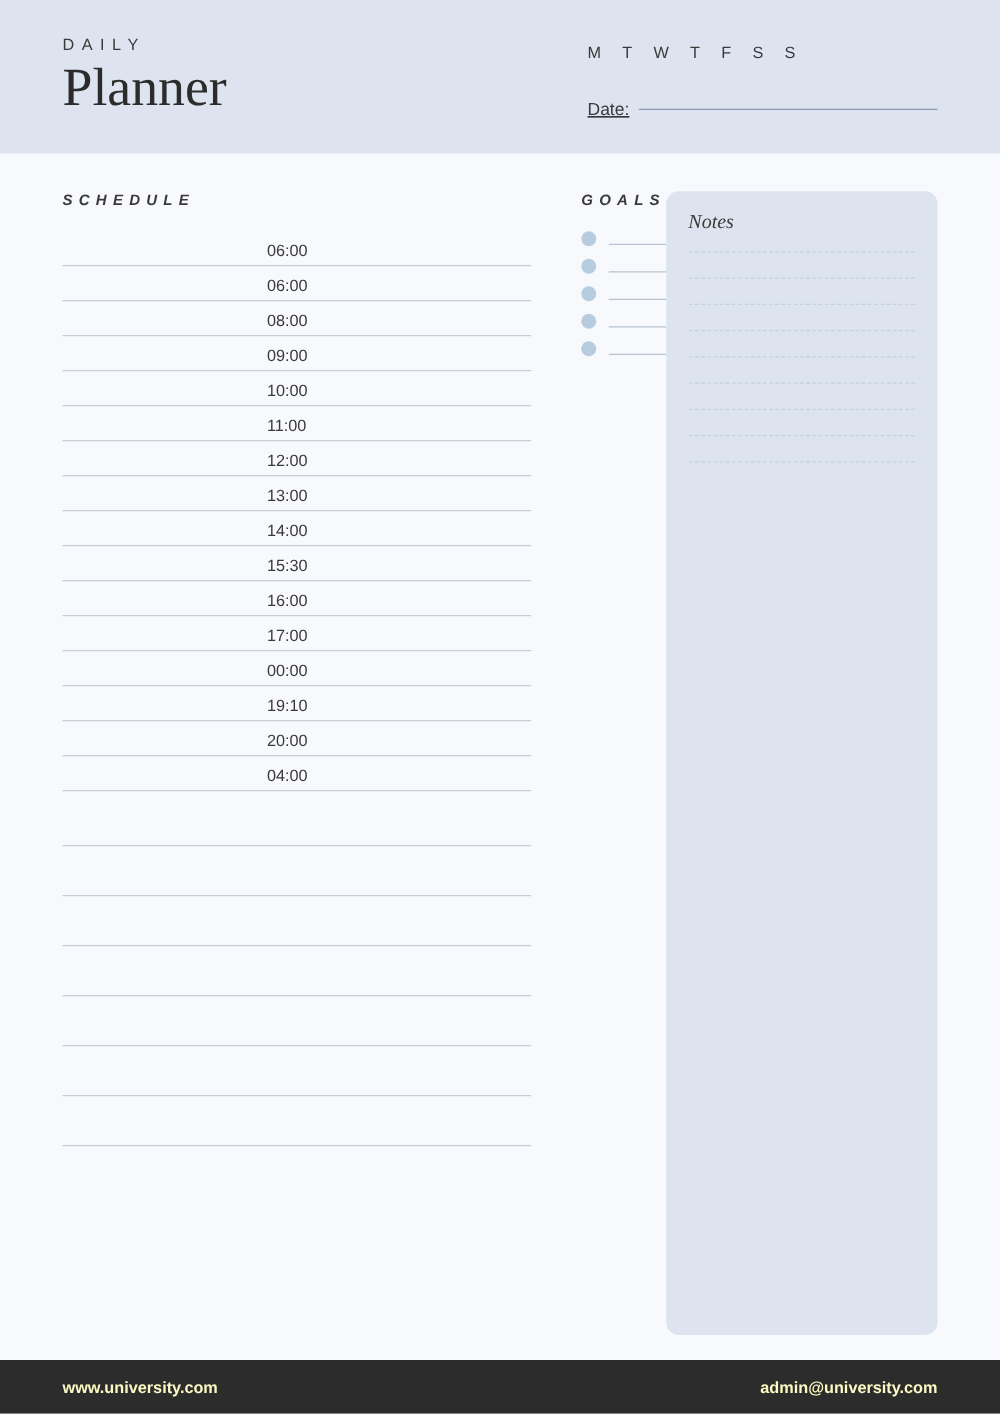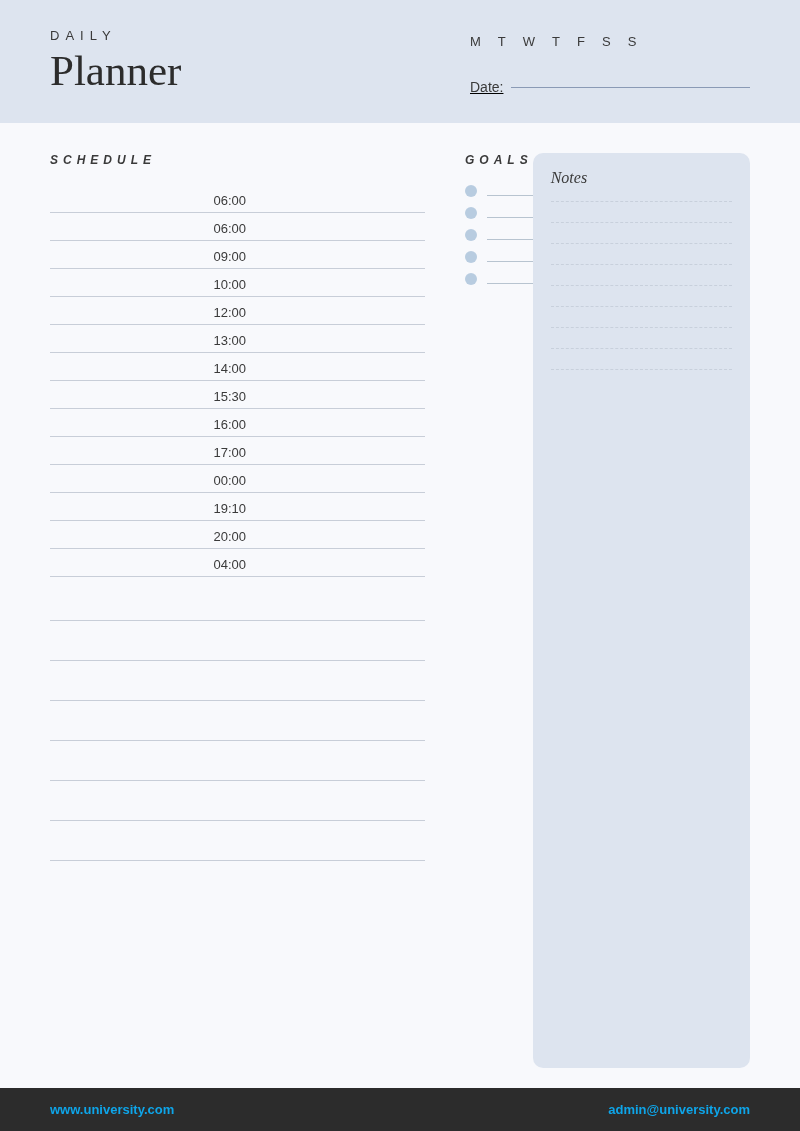--- a/index.html
+++ b/index.html
@@ -193,21 +193,21 @@
       background: #2c2c2c;
       padding: 14px 50px;
       display: flex;
       justify-content: space-between;
       align-items: center;
     }
 
     .footer-text {
       font-family: 'Arial', sans-serif;
       font-size: 13px;
-      color: #0ea5e9;
+      color: #fef9c3;
       font-weight: 600;
     }
   </style>
 </head>
 <body>
 
 <div class="header">
   <div class="header-left">
     <div class="daily-label">DAILY</div>
     <div class="planner-title">Planner</div>
@@ -236,24 +236,30 @@
     <div class="section-title">SCHEDULE</div>
     <div class="schedule-times">
 
     <div class="time-row">
           <span class="time-label">06:00</span>
         </div>
         <div class="time-row">
           <span class="time-label">06:00</span>
         </div>
         <div class="time-row">
+          <span class="time-label">08:00</span>
+        </div>
+        <div class="time-row">
           <span class="time-label">09:00</span>
         </div>
         <div class="time-row">
           <span class="time-label">10:00</span>
+        </div>
+        <div class="time-row">
+          <span class="time-label">11:00</span>
         </div>
         <div class="time-row">
           <span class="time-label">12:00</span>
         </div>
         <div class="time-row">
           <span class="time-label">13:00</span>
         </div>
         <div class="time-row">
           <span class="time-label">14:00</span>
         </div>

